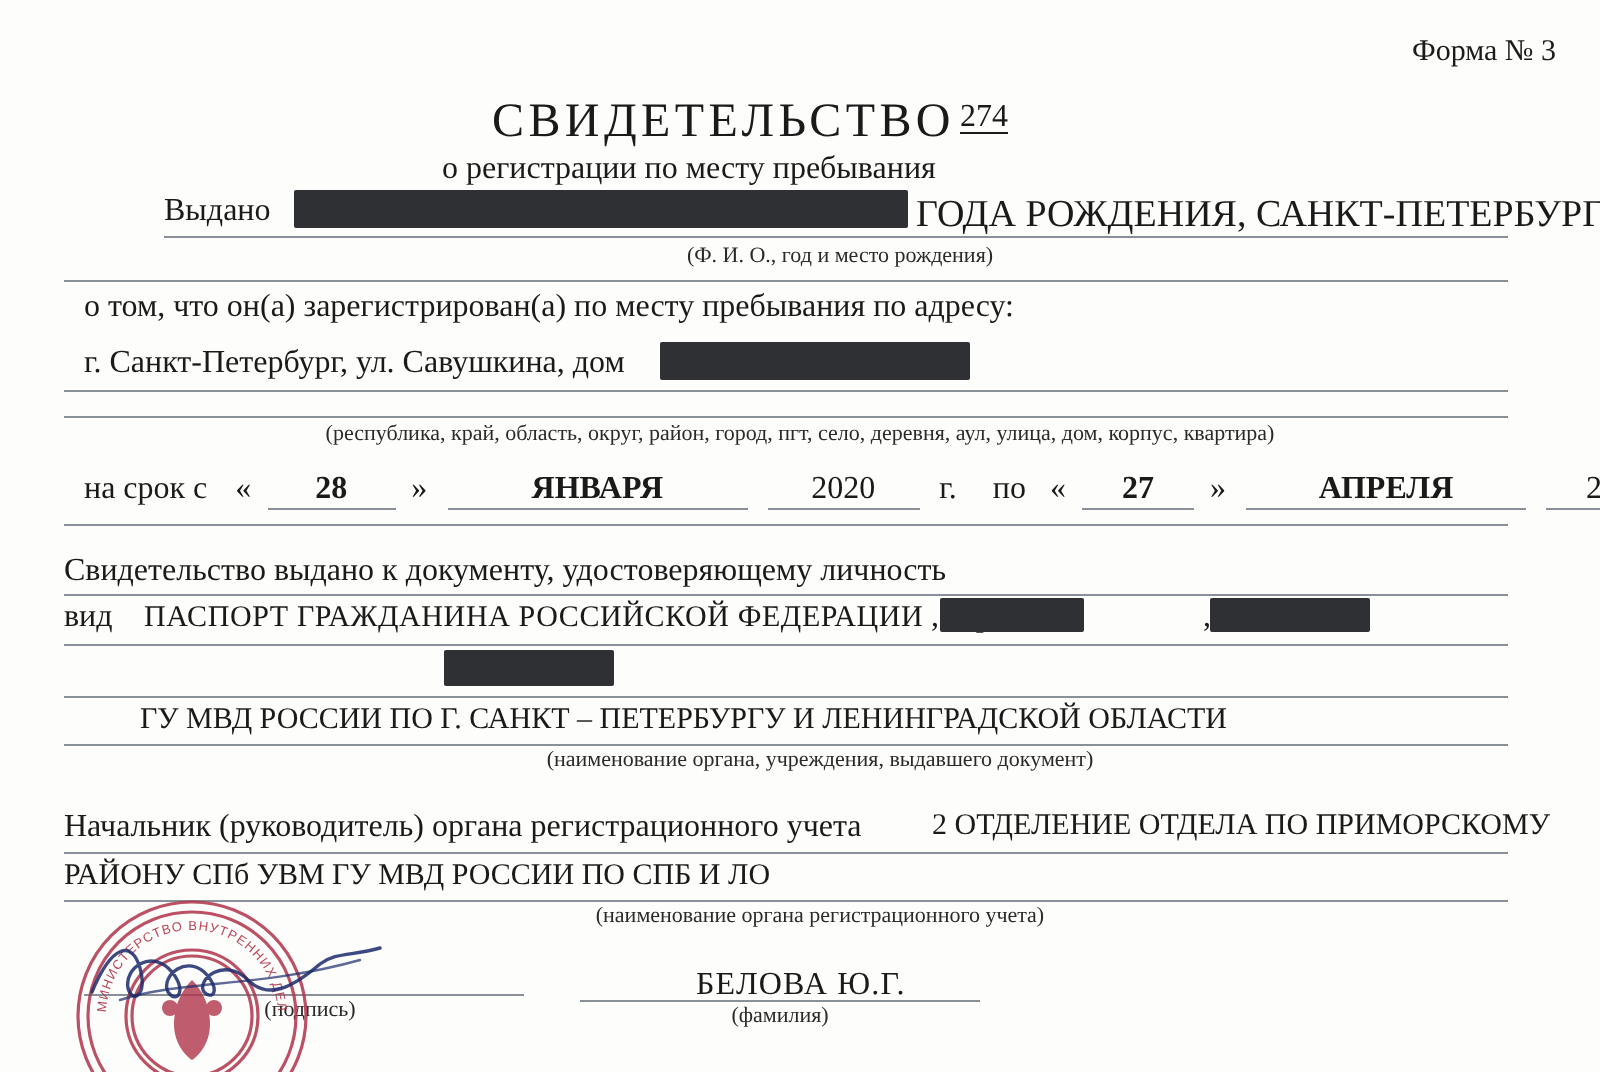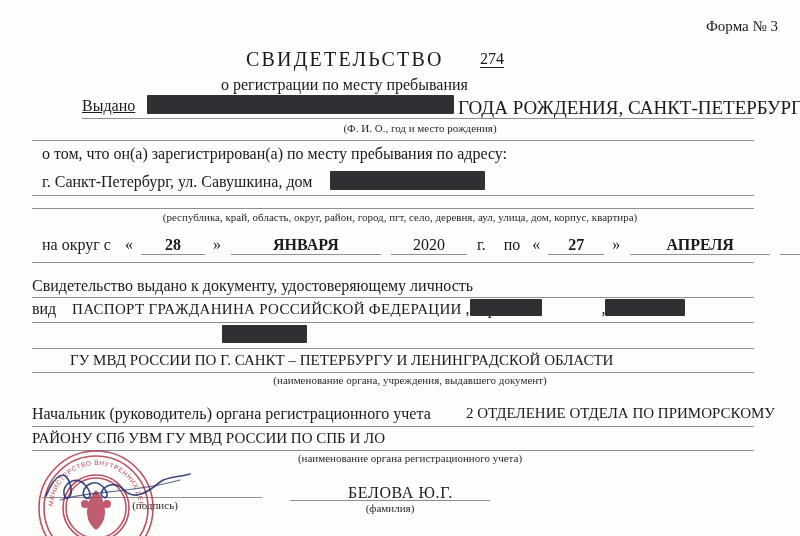--- a/index.html
+++ b/index.html
@@ -23,21 +23,21 @@
   #form-no {
     right: 22px;
     top: 18px;
     font-size: 15px;
   }
 
   
   #title-main {
     left: 246px;
     top: 48px;
-    font-size: 20px;
+    font-size: 24px;
     letter-spacing: 2.2px;
     font-weight: 400;
   }
   #cert-number {
     left: 480px;
     top: 50px;
     font-size: 16px;
     text-decoration: underline;
     text-underline-offset: 3px;
   }
@@ -58,21 +58,21 @@
     background: #2f3033;
     border-radius: 1px;
   }
   .small-note {
     font-size: 11px;
     color: #2a2a2a;
     text-align: center;
   }
 
   
-  #issued-label { left: 82px; top: 97px; font-size: 16px; text-decoration: underline; }
+  #issued-label { left: 82px; top: 97px; font-size: 16px; }
   #issued-redact { left: 147px; top: 95px; width: 307px; height: 19px; }
   #issued-tail { left: 458px; top: 97px; font-size: 19px; }
   #rule-issued { left: 82px; top: 118px; width: 672px; }
 
   #note-fio { left: 230px; top: 122px; width: 380px; }
 
   #rule-2 { left: 32px; top: 140px; width: 722px; }
 
   #line-about { left: 42px; top: 145px; font-size: 16px; }
 
@@ -159,21 +159,21 @@
 
   <div class="abs nowrap" id="addr-text">г. Санкт-Петербург, ул. Савушкина, дом</div>
 
   <div class="abs nowrap" id="line-about">о том, что он(а) зарегистрирован(а) по месту пребывания по адресу:</div>
   <div class="abs redact" id="addr-redact"></div>
   <div class="abs rule" id="rule-addr"></div>
   <div class="abs rule" id="rule-addr2"></div>
   <div class="abs small-note" id="note-addr">(республика, край, область, округ, район, город, пгт, село, деревня, аул, улица, дом, корпус, квартира)</div>
 
   <div class="abs nowrap" id="term-row">
-    <span>на округ с</span>
+    <span>на срок с</span>
     <span style="margin-left:10px">«</span>
     <span class="ul-val" style="width:64px;margin:0 4px;font-weight:bold">28</span>
     <span>»</span>
     <span class="ul-val" style="width:150px;margin-left:6px;font-weight:bold">ЯНВАРЯ</span>
     <span class="ul-val" style="width:76px;margin-left:6px">2020</span>
     <span style="margin-left:6px">г.</span>
     <span style="margin-left:14px">по</span>
     <span style="margin-left:8px">«</span>
     <span class="ul-val" style="width:56px;margin:0 4px;font-weight:bold">27</span>
     <span>»</span>

